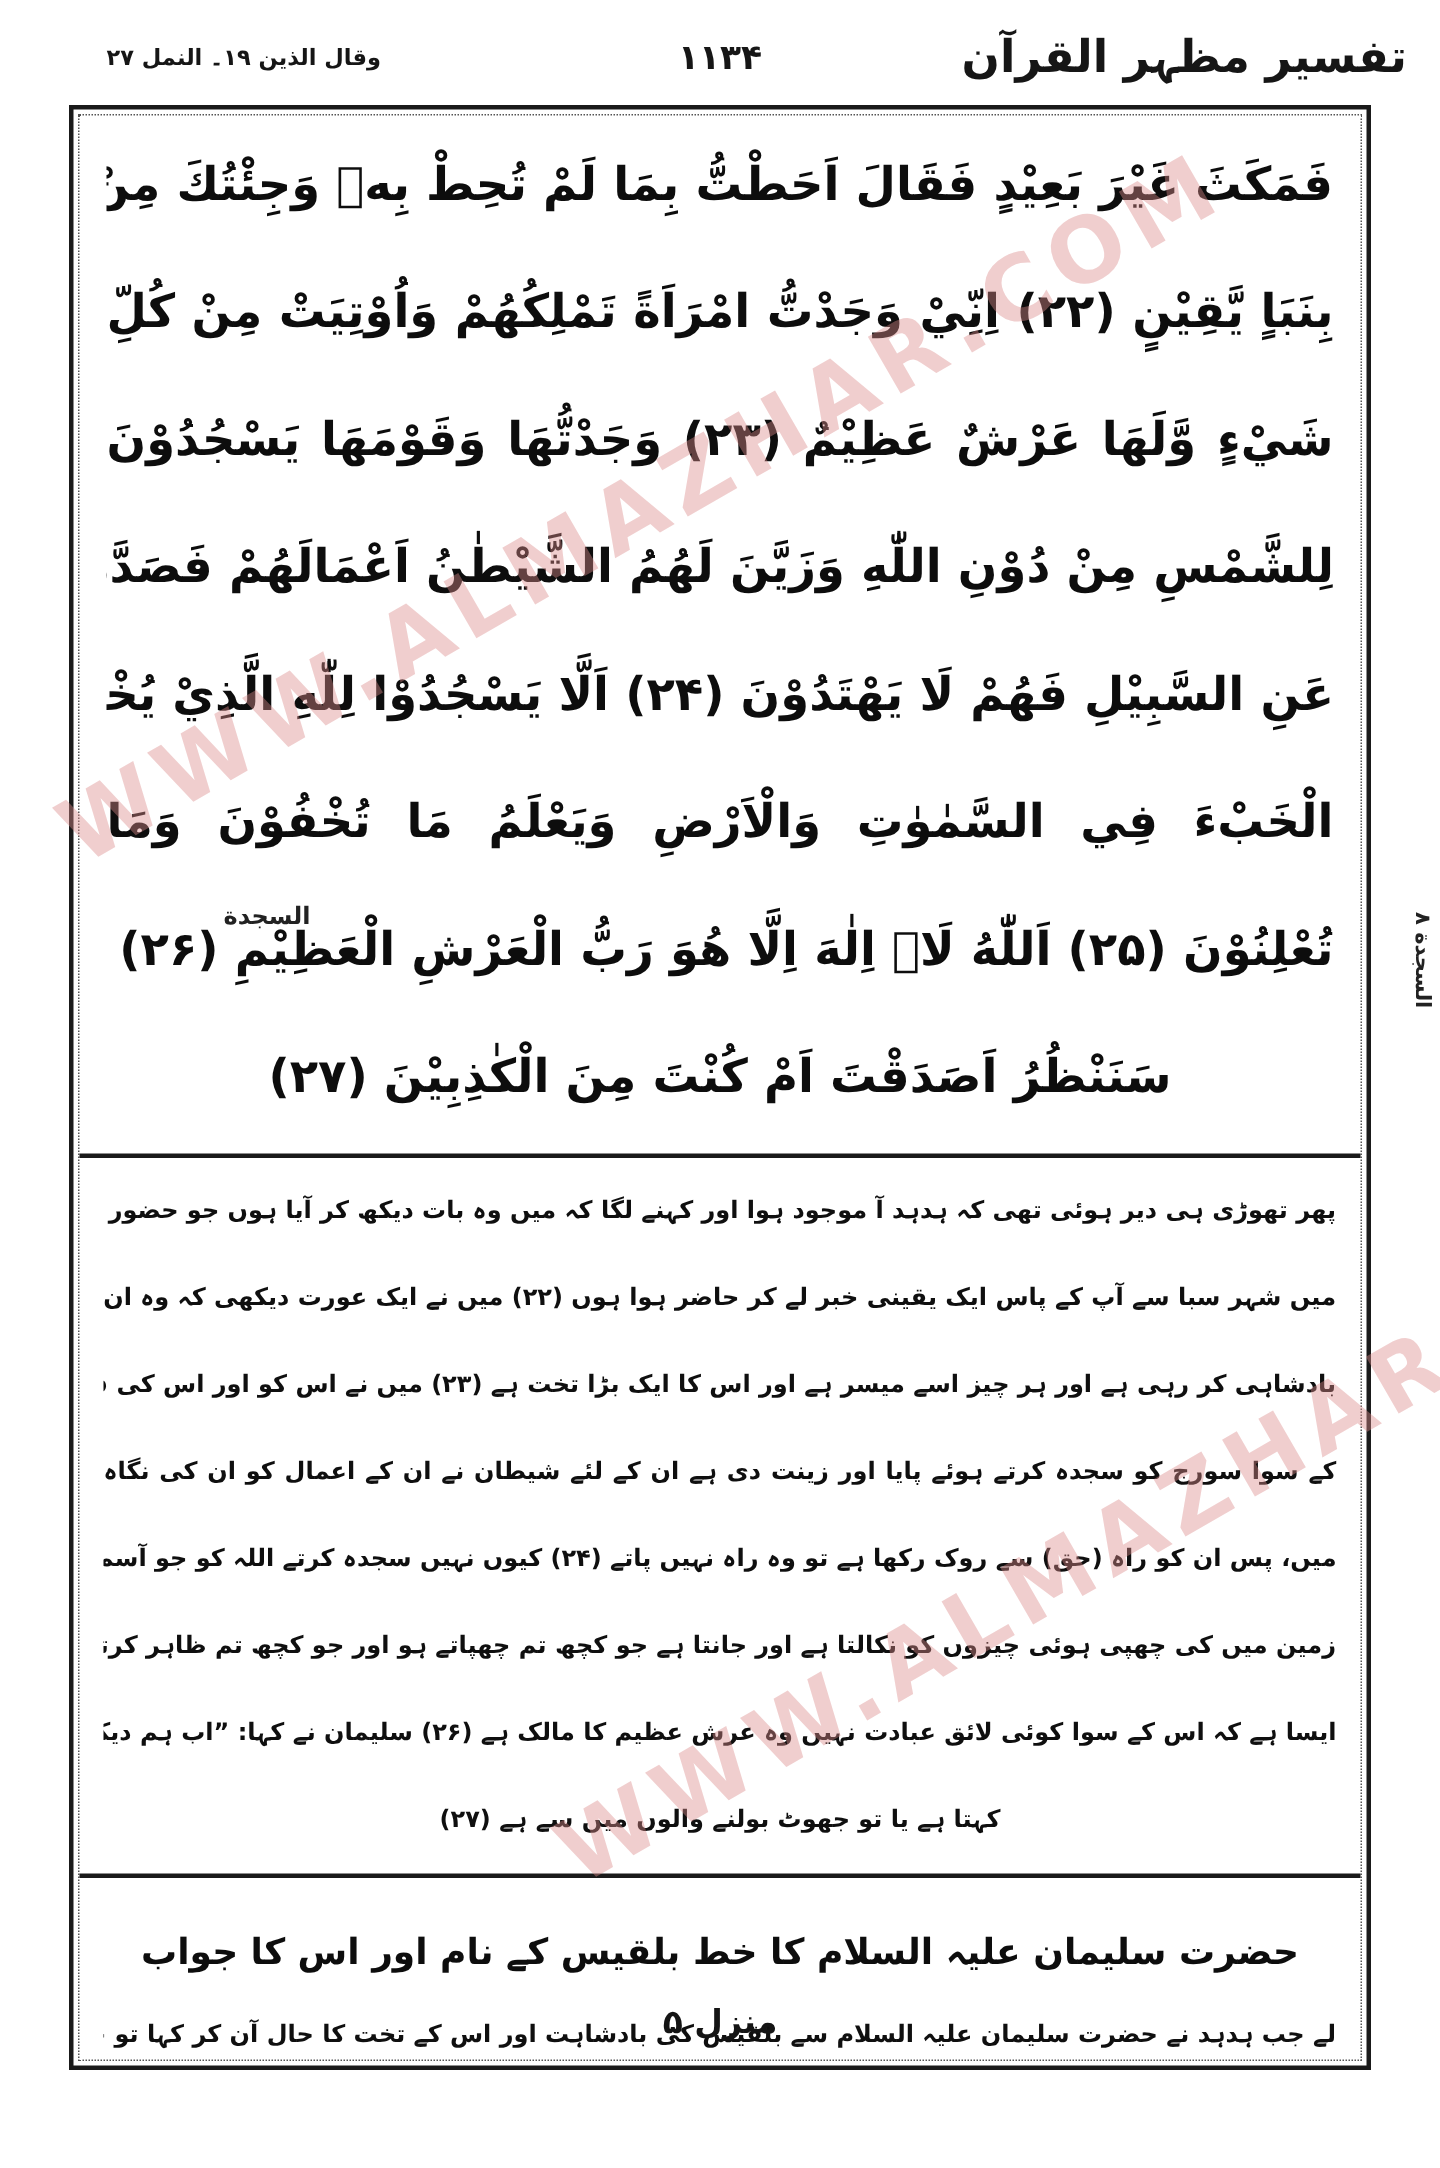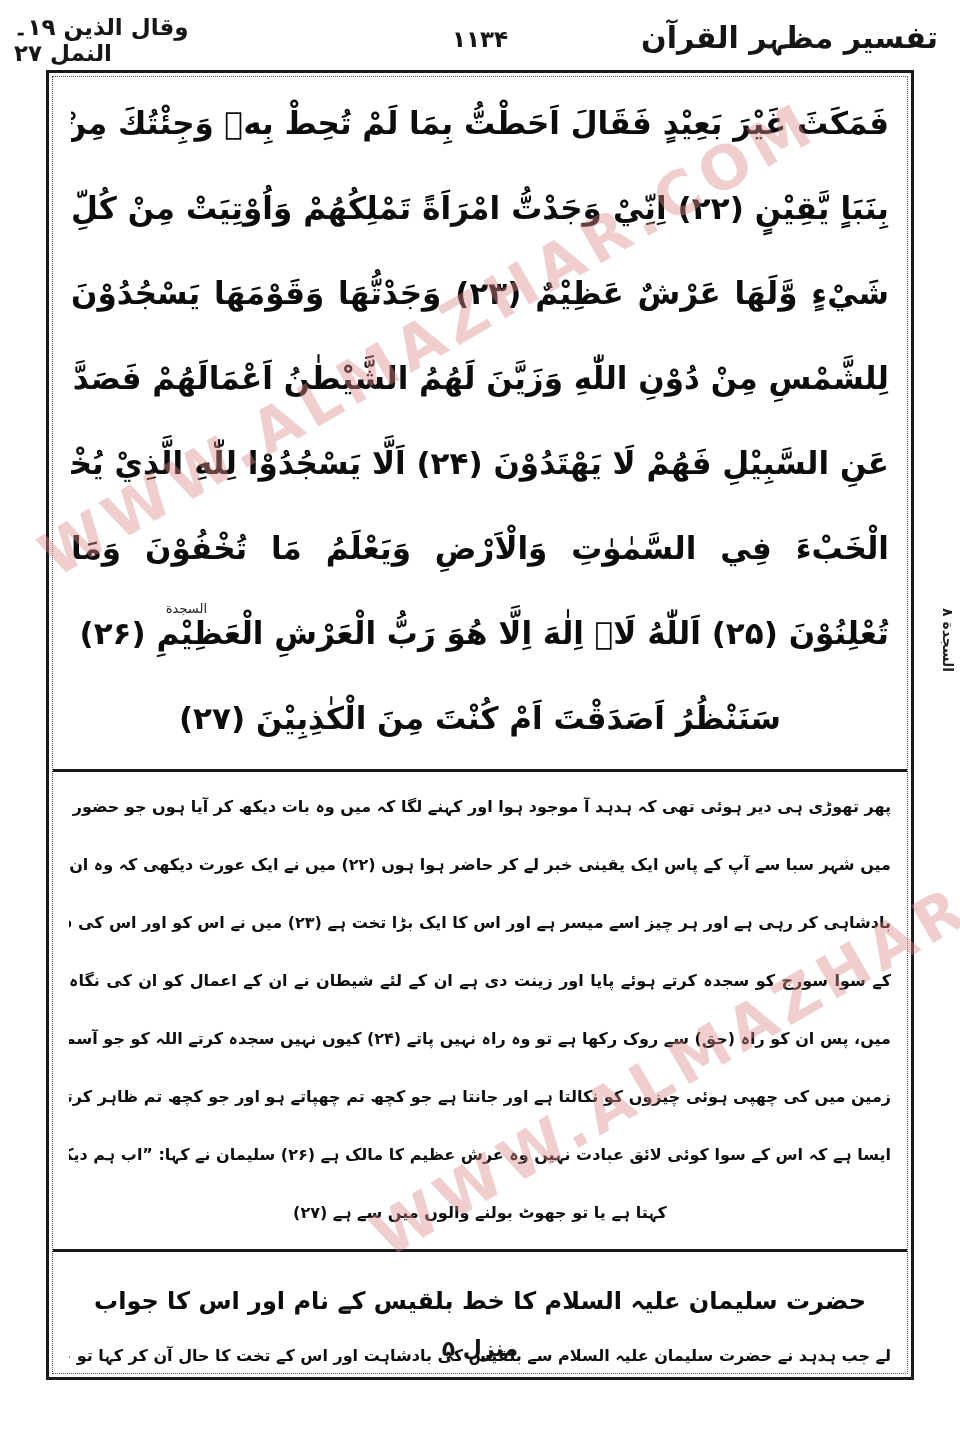--- a/index.html
+++ b/index.html
@@ -8,23 +8,23 @@
     background:#ffffff;
     font-family:"DejaVu Sans",sans-serif;
     position:relative;
     overflow:hidden;
     color:#111;
   }
   .page{position:absolute;inset:0;}
 
   
   .hdr-left{
-    position:absolute;left:14px;top:14px;width:240px;
-    direction:rtl;text-align:left;
-    font-size:23px;font-weight:bold;color:#161616;
+    position:absolute;left:14px;top:29px;width:240px;
+    direction:rtl;text-align:right;
+    font-size:15px;font-weight:bold;color:#161616;
   }
   .hdr-center{
     position:absolute;left:0;right:0;top:26px;text-align:center;
     font-size:23px;font-weight:bold;color:#161616;letter-spacing:2px;
   }
   .hdr-right{
     position:absolute;right:22px;top:20px;
     direction:rtl;
     font-size:30px;font-weight:bold;color:#161616;
   }
@@ -48,21 +48,21 @@
   .qline{
     height:85px;line-height:85px;overflow:hidden;
     font-size:31px;font-weight:bold;color:#0d0d0d;
     text-align:justify;text-align-last:justify;
     white-space:nowrap;
   }
   .qline.centered{text-align-last:center;}
 
   .sajdah-mini{
     position:absolute;right:700px;left:auto;top:524px;
-    font-size:13px;font-weight:normal;color:#222;direction:rtl;z-index:2;
+    font-size:16px;font-weight:bold;color:#222;direction:rtl;z-index:2;
   }
 
   
   .divider{
     position:absolute;left:0;right:0;height:0;
     border-top:3px solid #1a1a1a;
   }
   .div1{top:692px;}
   .div2{top:1172px;}
 

